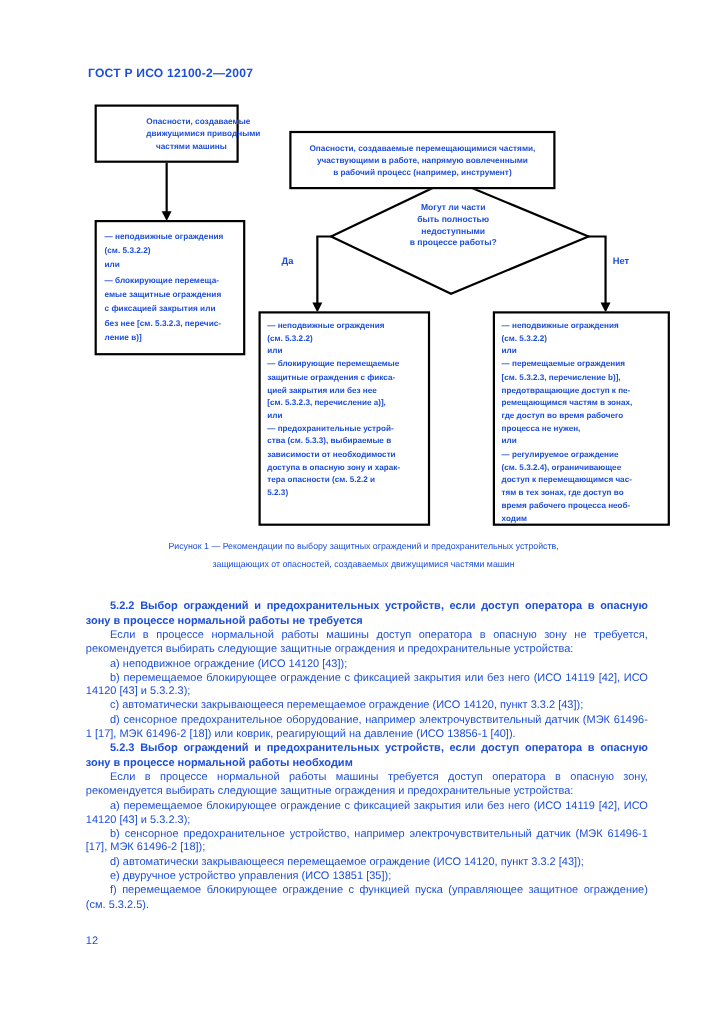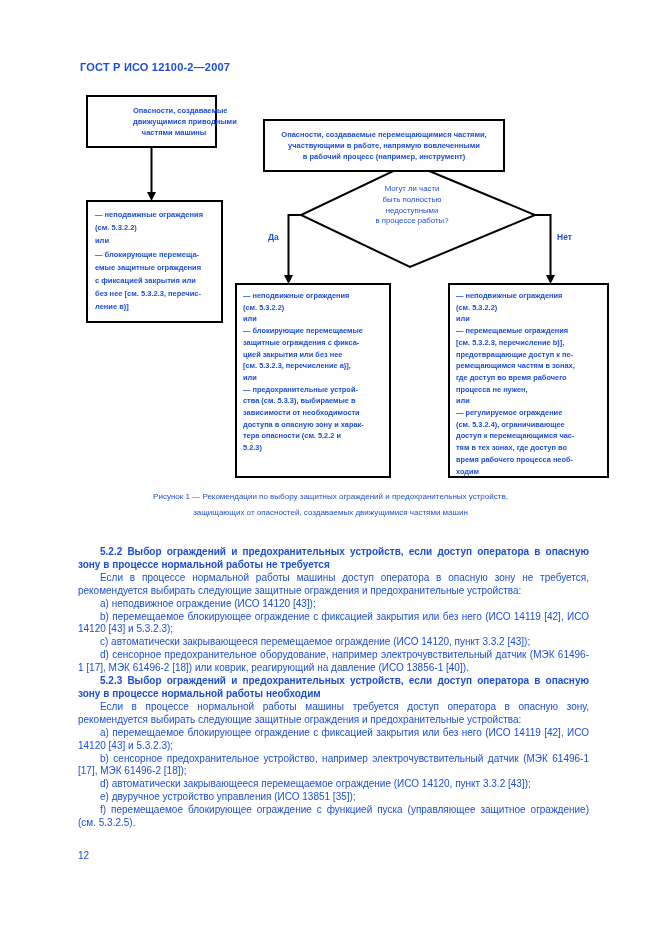--- a/index.html
+++ b/index.html
@@ -25,24 +25,24 @@
     display:flex; flex-direction:column; justify-content:center;
     text-align:center; font-size:7.5px; line-height:11px;
   }
   #box-top-left  { left:86px;  top:95px;  width:131px; height:53px;padding-left:45px; }
   #box-top-right { left:263px; top:95px;  width:242px; height:53px;margin-top:24px; }
   #box-left   { left:86px;  top:200px; width:137px; height:123px; padding:6px 7px; font-size:7.5px; line-height:13.2px; }
   #box-middle { left:235px; top:283px; width:156px; height:195px; padding:5px 6px; font-size:7.4px; line-height:11.7px; }
   #box-right  { left:448px; top:283px; width:161px; height:195px; padding:5px 6px; font-size:7.4px; line-height:11.7px; }
   .diamond-text {
     position:absolute; left:348px; top:184px; width:128px; z-index:2;
-    text-align:center; font-size:7.8px; font-weight:normal; line-height:10.8px;
+    text-align:center; font-size:7.8px; font-weight:bold; line-height:10.8px;
   }
   .branch-label { position:absolute; z-index:2; font-size:8.5px; font-weight:bold; }
-  #label-yes { left:268px; top:232px; }
+  #label-yes { left:256px; top:232px; }
   #label-no  { left:557px; top:232px; }
   .figure-caption {
     position:absolute; left:70px; top:489px; width:521px;
     text-align:center; font-size:8px; line-height:16px;
   }
   .body-text {
     position:absolute; left:78px; top:546px; width:511px;
     font-size:10px; line-height:12.9px; text-align:justify;
   }
   .body-text .p { text-indent:22px; }

